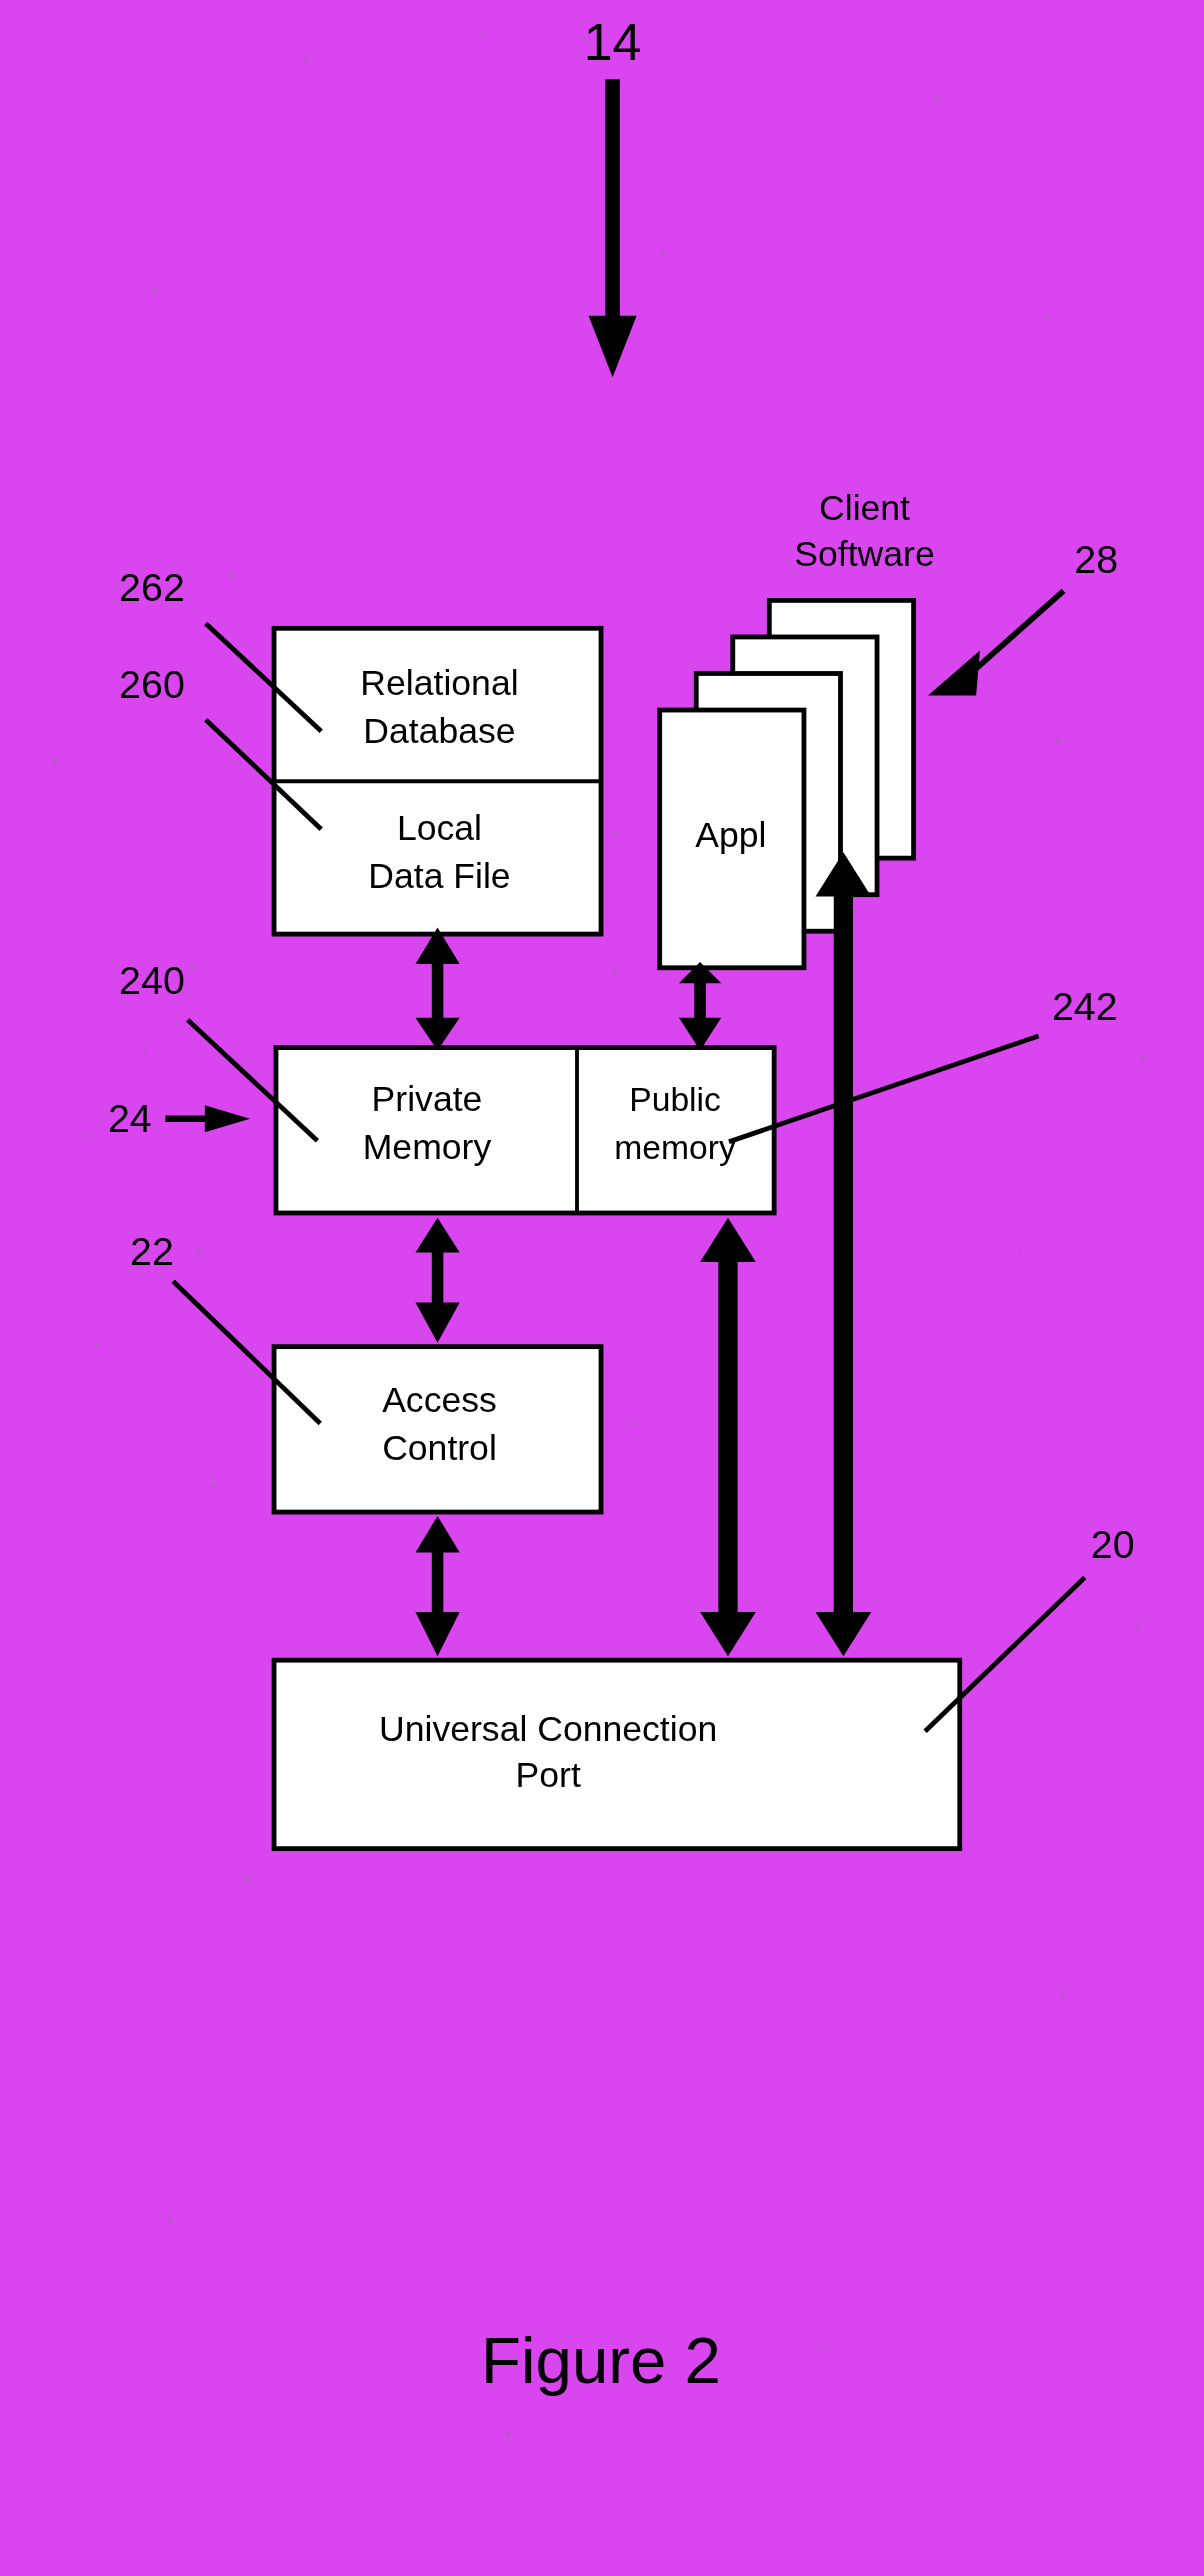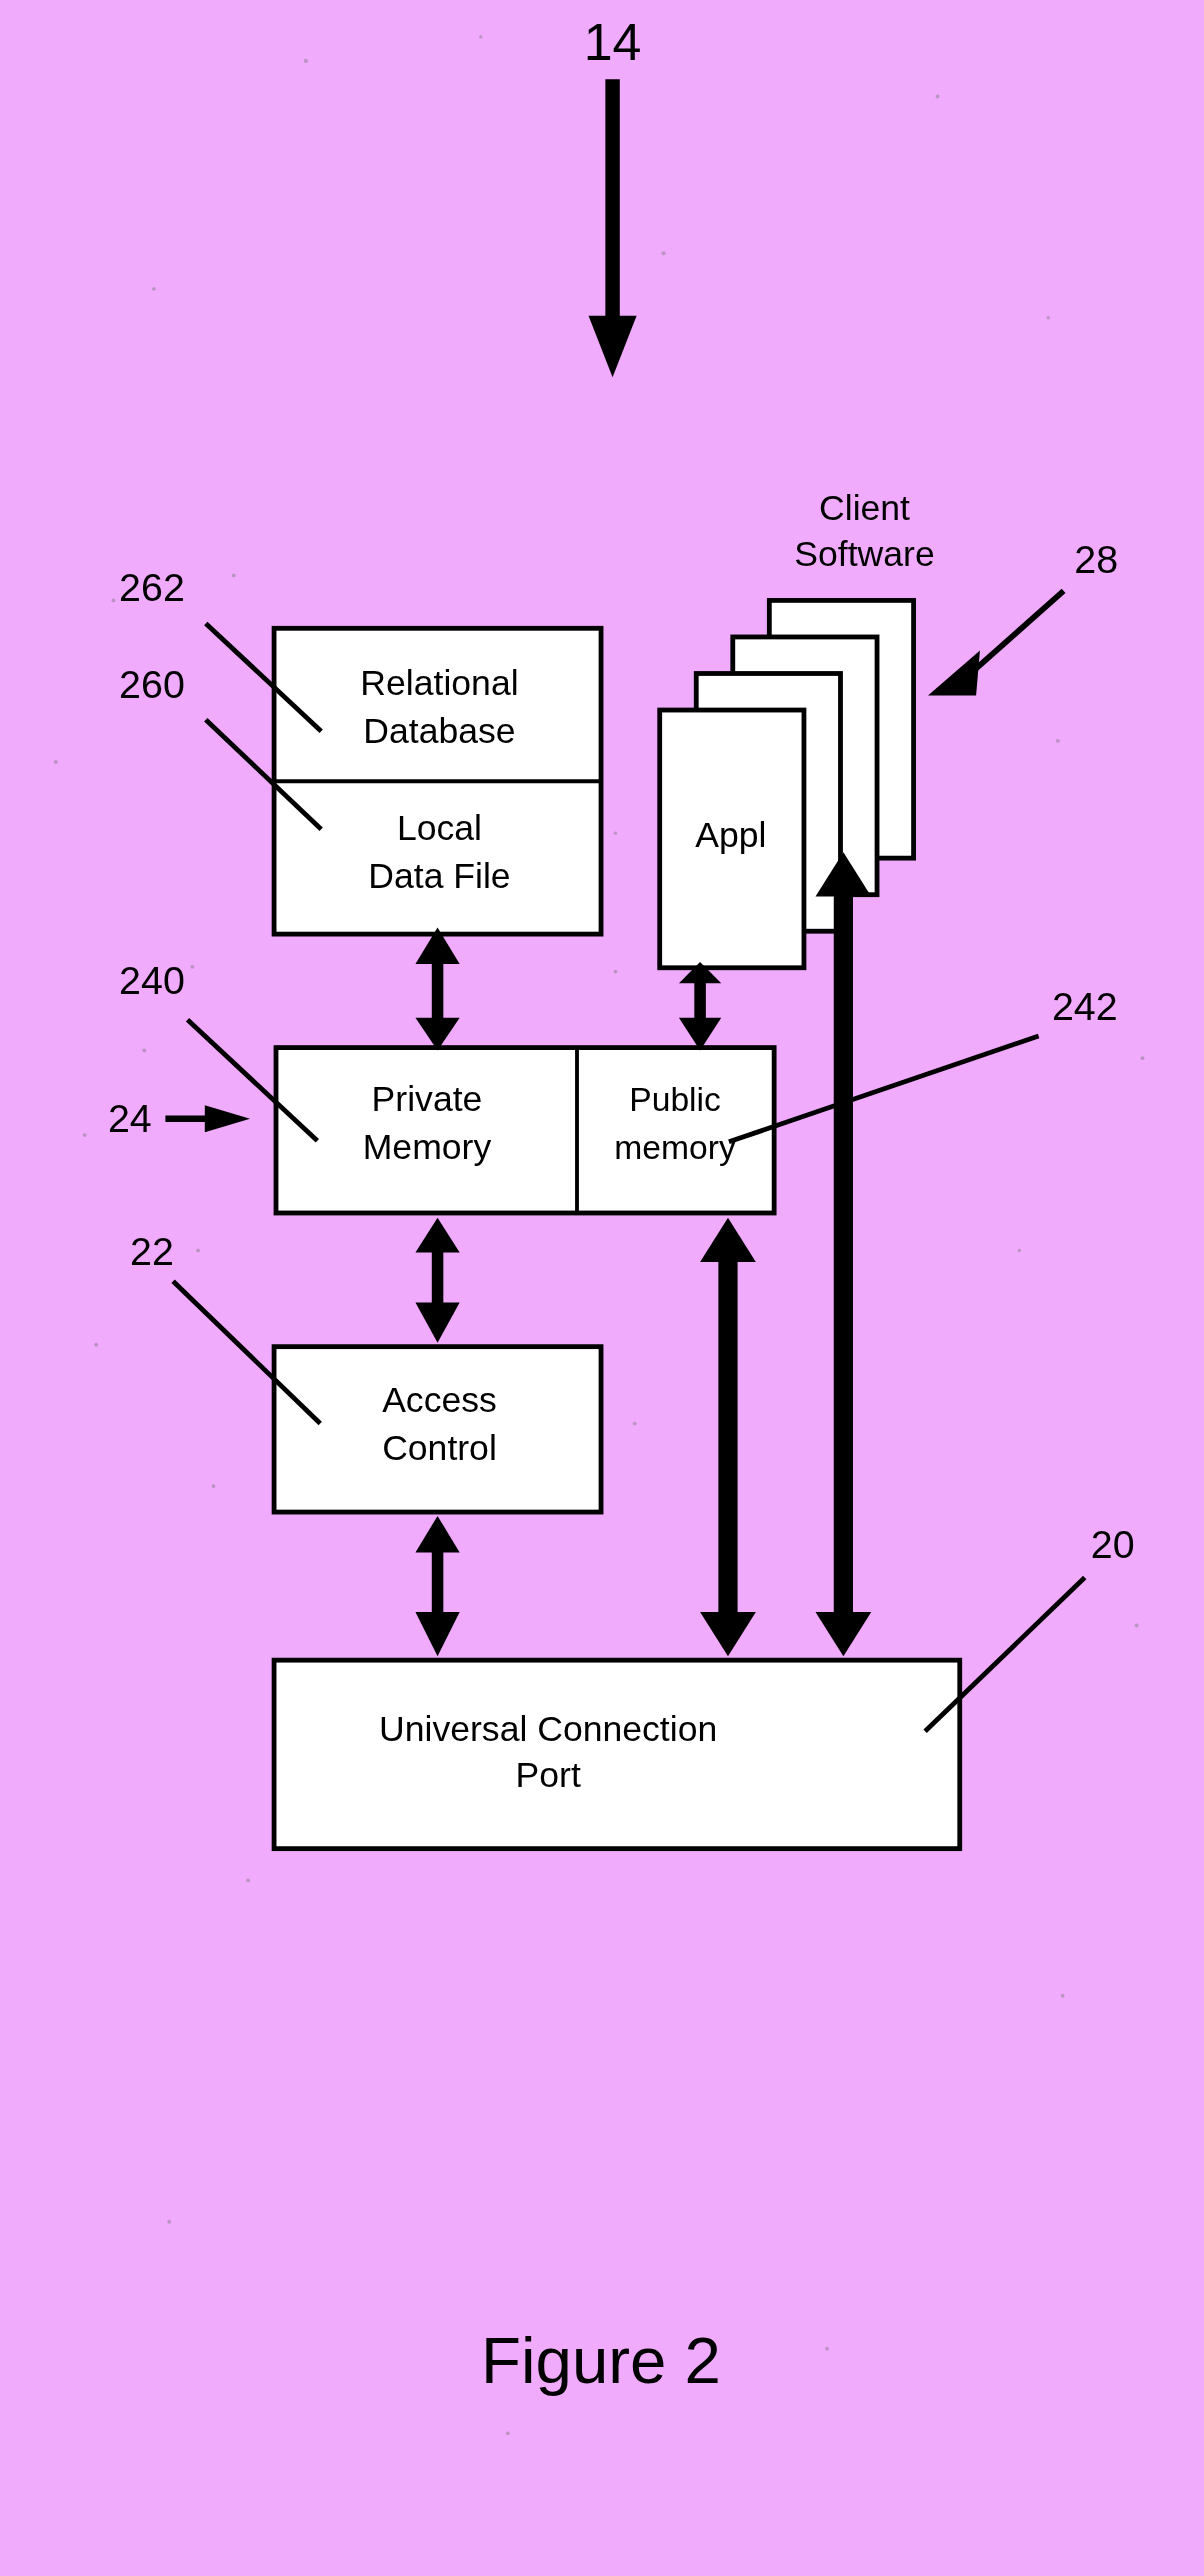--- a/index.html
+++ b/index.html
@@ -9,21 +9,21 @@
     background: #ffffff;
   }
   body {
     font-family: "Liberation Sans", sans-serif;
     color: #000000;
   }
   #page {
     position: relative;
     width: 1204px;
     height: 2576px;
-    background: #f0abfc;
+    background: #d946ef;
     overflow: hidden;
   }
   #diagram-svg {
     position: absolute;
     left: 0;
     top: 0;
     width: 1204px;
     height: 2576px;
   }
   .box-rect {

